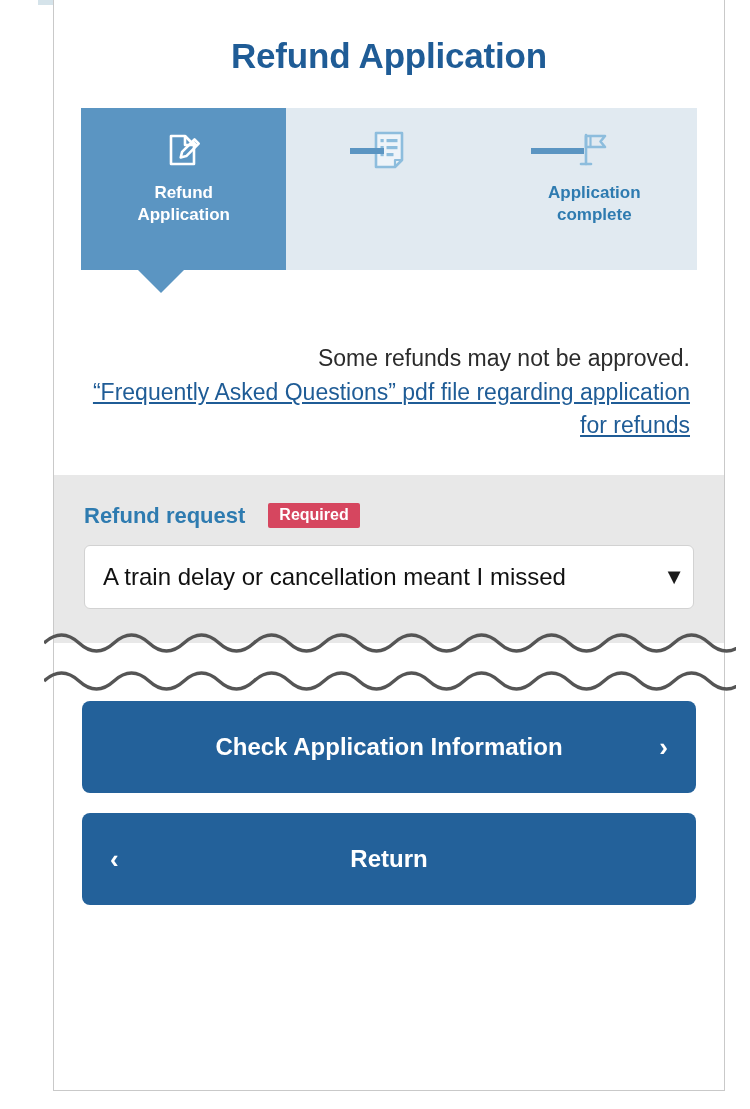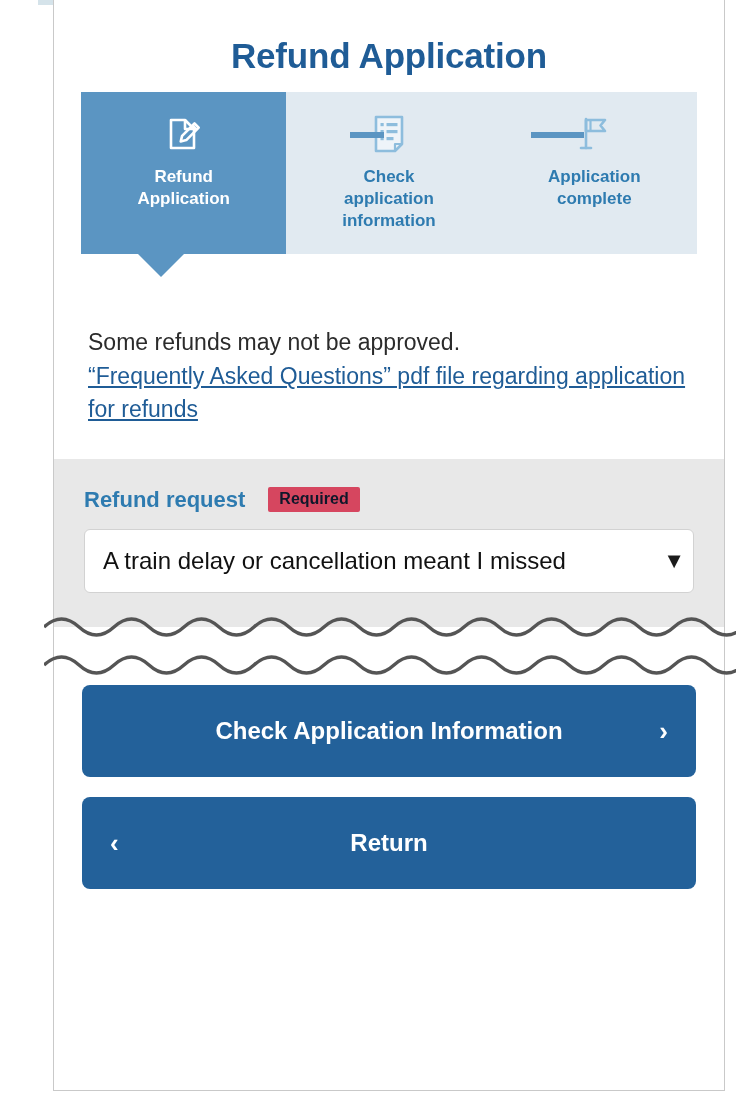--- a/index.html
+++ b/index.html
@@ -41,21 +41,21 @@
     text-align: center;
     font-size: 35px;
     font-weight: bold;
     color: #1f5c96;
     letter-spacing: -0.2px;
   }
 
   
   .stepper-wrap {
     position: relative;
-    margin-top: 16px;
+    margin-top: 32px;
     padding: 0 27px;
   }
   .stepper {
     display: flex;
     background: #e1eaf1;
     height: 162px;
     position: relative;
   }
   .step {
     flex: 1 1 0;
@@ -103,21 +103,21 @@
     top: 162px;
     width: 0; height: 0;
     border-left: 23px solid transparent;
     border-right: 23px solid transparent;
     border-top: 23px solid #5b95c2;
   }
 
   
   .notice-block {
     padding: 75px 34px 0 34px;
-    text-align: left;
+    text-align: right;
   }
   .notice-text {
     font-size: 23px;
     color: #2b2b2b;
     margin: 0;
   }
   .faq-link {
     display: inline-block;
     margin-top: 4px;
     font-size: 23px;
@@ -138,21 +138,21 @@
     align-items: center;
     gap: 23px;
   }
   .field-label {
     font-size: 22px;
     font-weight: bold;
     color: #2e7bb0;
   }
   .required-badge {
     background: #d6465f;
-    color: #0f172a;
+    color: #ffffff;
     font-size: 16px;
     font-weight: bold;
     padding: 4px 11px 5px 11px;
     border-radius: 2px;
     line-height: 1;
   }
   .select-box {
     margin-top: 16px;
     background: #ffffff;
     border: 1px solid #d2d2d2;
@@ -262,23 +262,20 @@
             <path d="M6 4 H32 V31 L25 38 H6 Z" fill="#eef4f9" stroke="#8dbddd" stroke-width="2.6" stroke-linejoin="round"></path>
             <path d="M32 31 H25 V38" fill="none" stroke="#8dbddd" stroke-width="2.2" stroke-linejoin="round"></path>
             <rect x="10.5" y="10" width="3.2" height="3.2" fill="#8dbddd"></rect>
             <rect x="10.5" y="17" width="3.2" height="3.2" fill="#8dbddd"></rect>
             <rect x="10.5" y="24" width="3.2" height="3.2" fill="#8dbddd"></rect>
             <rect x="16.5" y="10" width="11" height="3.2" fill="#8dbddd"></rect>
             <rect x="16.5" y="17" width="11" height="3.2" fill="#8dbddd"></rect>
             <rect x="16.5" y="24" width="7" height="3.2" fill="#8dbddd"></rect>
           </svg>
         </div>
-        <div class="step-label">Check
-application
-information</div>
       </div>
 
       <div class="step">
         <div class="step-icon">
           <svg width="40" height="40" viewBox="0 0 40 40" aria-hidden="true">
             <path d="M12 5 V34" fill="none" stroke="#8dbddd" stroke-width="2.6" stroke-linecap="round"></path>
             <path d="M7 34 H17" fill="none" stroke="#8dbddd" stroke-width="2.6" stroke-linecap="round"></path>
             <path d="M12 6 H31 l-4.5 5.5 L31 17 H12 Z" fill="none" stroke="#8dbddd" stroke-width="2.6" stroke-linejoin="round"></path>
             <path d="M16.5 6 V17" fill="none" stroke="#8dbddd" stroke-width="2.2"></path>
           </svg>

